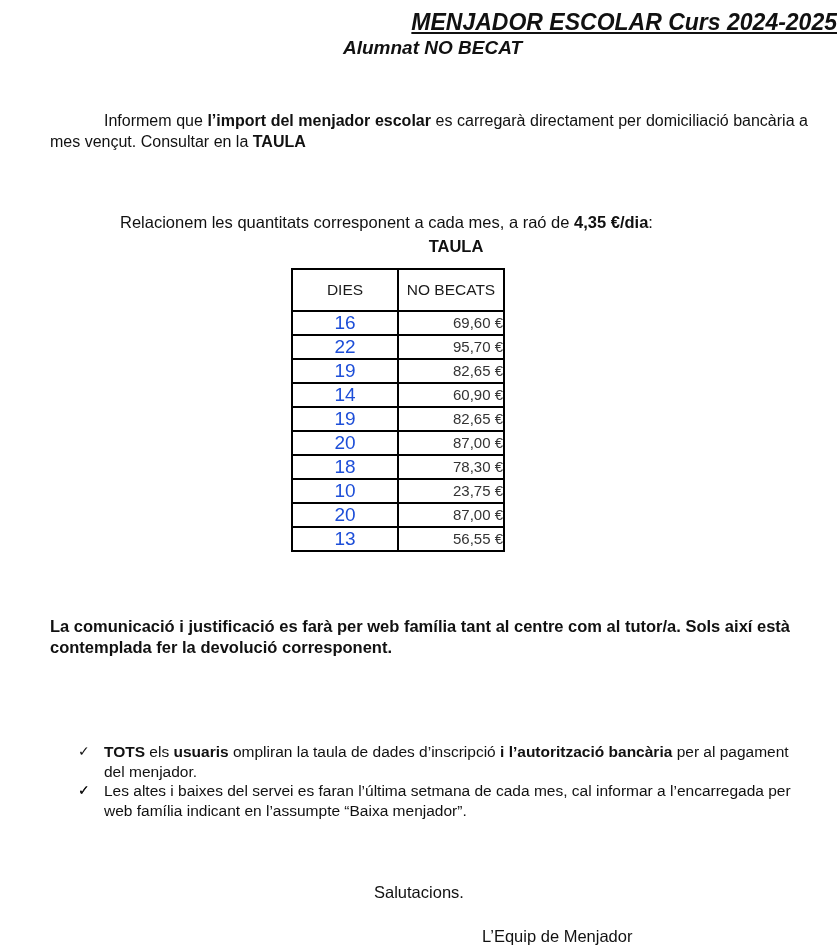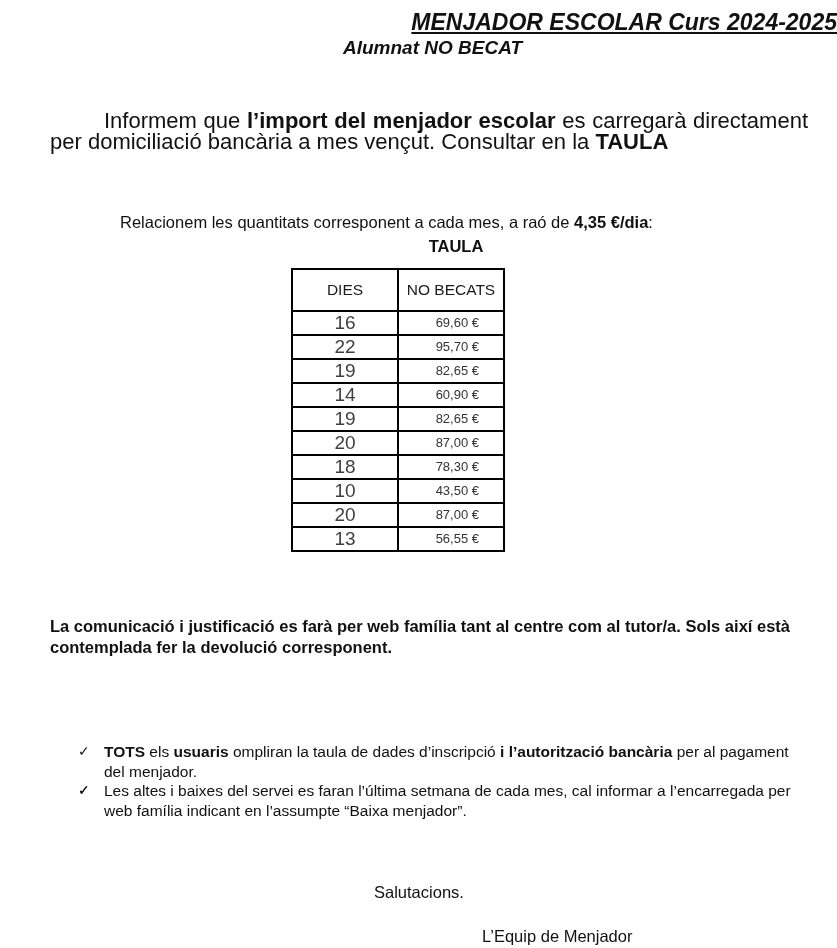--- a/index.html
+++ b/index.html
@@ -30,21 +30,21 @@
       left: 0; width: 865px; top: 36px;
       text-align: center;
       font-size: 19px;
       font-weight: bold;
       font-style: italic;
       line-height: 24px;
     }
 
     .para1 {
       left: 50px; width: 758px; top: 110px;
-      font-size: 22px;
+      font-size: 16px;
       line-height: 21px;
       text-align: justify;
       text-indent: 54px;
     }
     .para2 {
       left: 104px; top: 196px;
       font-size: 16.5px;
       line-height: 21px;
       white-space: nowrap;
     }
@@ -75,26 +75,26 @@
     }
     table.taula th.c-dies { width: 104px; }
     table.taula th.c-nb { width: 104px; }
     table.taula td {
       height: 22px;
       line-height: 20px;
     }
     table.taula td.dies {
       text-align: center;
       font-size: 19px;
-      color: #404040;
+      color: #1d4ed8;
     }
     table.taula td.amt {
       text-align: right;
-      padding-right: 24px;
-      font-size: 13px;
+      padding-right: 0;
+      font-size: 15px;
       color: #333;
     }
 
     .para3 {
       left: 50px; width: 758px; top: 616px;
       font-size: 16.5px;
       line-height: 21px;
     }
     .para3 .bold { font-weight: bold; }
 
@@ -177,21 +177,21 @@
     <tr>
       <td class="dies">20</td>
       <td class="amt">87,00 €</td>
     </tr>
     <tr>
       <td class="dies">18</td>
       <td class="amt">78,30 €</td>
     </tr>
     <tr>
       <td class="dies">10</td>
-      <td class="amt">43,50 €</td>
+      <td class="amt">23,75 €</td>
     </tr>
     <tr>
       <td class="dies">20</td>
       <td class="amt">87,00 €</td>
     </tr>
     <tr>
       <td class="dies">13</td>
       <td class="amt">56,55 €</td>
     </tr>
   </tbody>

